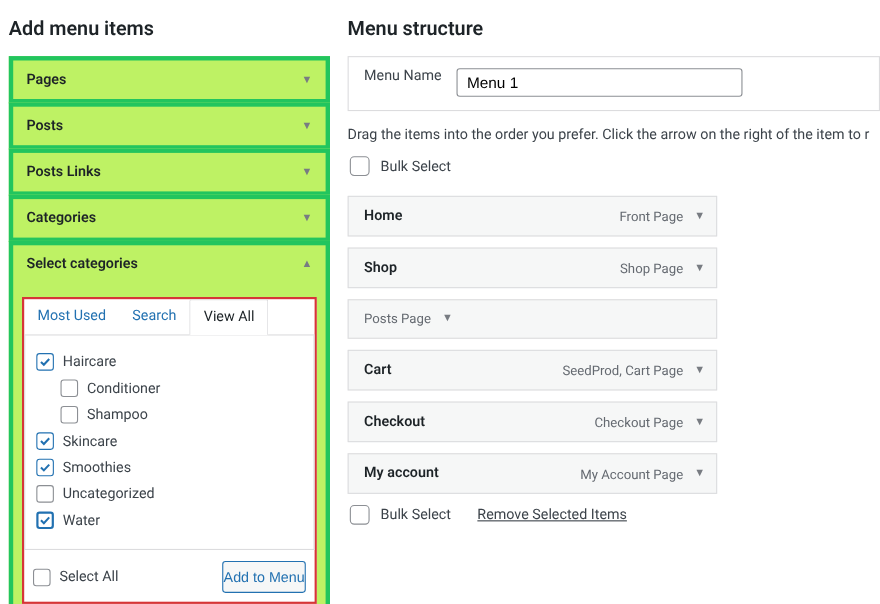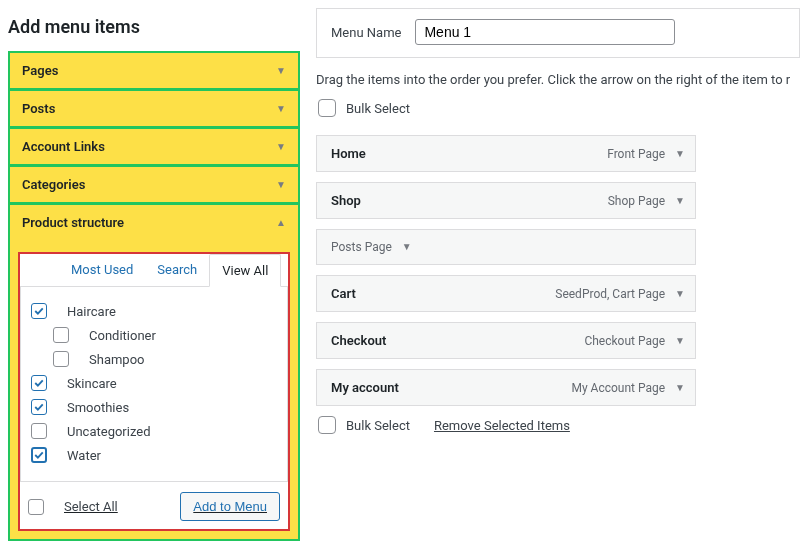--- a/index.html
+++ b/index.html
@@ -15,23 +15,23 @@
   .col-left { width: 300px; padding: 8px 0 20px 8px; }
   .col-right { flex: 1; padding: 8px 0 20px 16px; }
   h2.section-title {
     font-size: 18px;
     font-weight: 600;
     margin: 8px 0 14px 0;
     color: #1d2327;
   }
   
   .acc {
-    border: 2px solid #22c55e;
+    border: 4px solid #22c55e;
     margin-bottom: -1px;
-    background: #fde047;
+    background: #bef264;
   }
   .acc-head {
     display: flex;
     justify-content: space-between;
     align-items: center;
     padding: 10px 12px;
     font-weight: 600;
     cursor: pointer;
     color: #1d2327;
   }
@@ -44,21 +44,20 @@
   .highlight-box {
     border: 2px solid #d63638;
     background: #fff;
     padding: 0;
   }
   
   .tabs {
     display: flex;
     position: relative;
     border-bottom: 1px solid #dcdcde;
-    padding-left: 39px;
   }
   .tab {
     padding: 8px 12px;
     color: #2271b1;
     cursor: pointer;
     font-size: 13px;
   }
   .tab.active {
     border: 1px solid #dcdcde;
     border-bottom: 1px solid #fff;
@@ -68,21 +67,21 @@
     border-radius: 2px 2px 0 0;
   }
   .cat-list {
     border: 1px solid #dcdcde;
     border-top: none;
     padding: 12px 10px 14px 10px;
   }
   .cat-item {
     display: flex;
     align-items: center;
-    gap: 20px;
+    gap: 8px;
     padding: 4px 0;
     font-size: 13px;
     color: #3c434a;
   }
   .cat-item.indent { padding-left: 22px; }
   .chk {
     width: 16px;
     height: 16px;
     border: 1px solid #8c8f94;
     border-radius: 3px;
@@ -99,38 +98,36 @@
     border-width: 2px;
   }
   .chk svg { width: 12px; height: 12px; }
   .chk.checked svg path { stroke: #2271b1; stroke-width: 2.5; fill: none; }
   .chk:not(.checked) svg { display:none; }
   .cat-footer {
     display: flex;
     justify-content: space-between;
     align-items: center;
     padding: 10px 8px 8px 8px;
-    text-decoration: underline;
   }
   .btn-secondary {
     border: 1px solid #2271b1;
     background: #f6f7f7;
     color: #2271b1;
-    padding: 6px 12px;
+    padding: 6px 0;
     border-radius: 3px;
     font-size: 13px;
     cursor: pointer;
     text-align: center;
   }
   
   .menu-name-row {
     border: 1px solid #dcdcde;
     padding: 10px 14px 12px 14px;
     display: flex;
-    align-items: center;
     gap: 14px;
   }
   .menu-name-row label { font-size: 13px; color: #3c434a; }
   .menu-name-row input {
     font-size: 14px;
     padding: 4px 8px;
     border: 1px solid #8c8f94;
     border-radius: 3px;
     width: 260px;
   }
@@ -147,21 +144,21 @@
   }
   .bulk-row .chk { border-radius: 4px; width:18px; height:18px; }
   .bulk-row span { color: #3c434a; }
   .menu-item {
     background: #f6f7f7;
     border: 1px solid #dcdcde;
     display: flex;
     align-items: center;
     padding: 10px 10px 10px 14px;
     margin-bottom: 10px;
-    width: 380px;
+    width: 336px;
   }
   .menu-item .mi-title {
     font-weight: 600;
     color: #1d2327;
     flex: 1;
   }
   .menu-item .mi-type {
     color: #646970;
     font-size: 12px;
     margin-right: 10px;
@@ -187,33 +184,33 @@
     </div>
   </div>
   <div class="acc">
     <div class="acc-head">
       <span>Posts</span>
       <span class="tri">▼</span>
     </div>
   </div>
   <div class="acc">
     <div class="acc-head">
-      <span>Account Links</span>
+      <span>Posts Links</span>
       <span class="tri">▼</span>
     </div>
   </div>
   <div class="acc">
     <div class="acc-head">
       <span>Categories</span>
       <span class="tri">▼</span>
     </div>
   </div>
   <div class="acc">
     <div class="acc-head">
-      <span>Product structure</span>
+      <span>Select categories</span>
       <span class="tri">▲</span>
     </div>
     <div class="acc-body">
       <div class="highlight-box">
         <div class="tabs">
           <div class="tab">Most Used</div>
           <div class="tab">Search</div>
           <div class="tab active">View All</div>
         </div>
         <div class="cat-list">
@@ -269,20 +266,21 @@
             <span>Select All</span>
           </div>
           <button class="btn-secondary">Add to Menu</button>
         </div>
       </div>
     </div>
   </div>
 </div>
 
 <div class="col-right">
+  <h2 class="section-title">Menu structure</h2>
 
   <div class="menu-name-row">
     <label>Menu Name</label>
     <input type="text" value="Menu 1" style="">
   </div>
 
   <p class="instructions">Drag the items into the order you prefer. Click the arrow on the right of the item to r</p>
 
   <div class="bulk-row">
     <span class="chk"></span>

